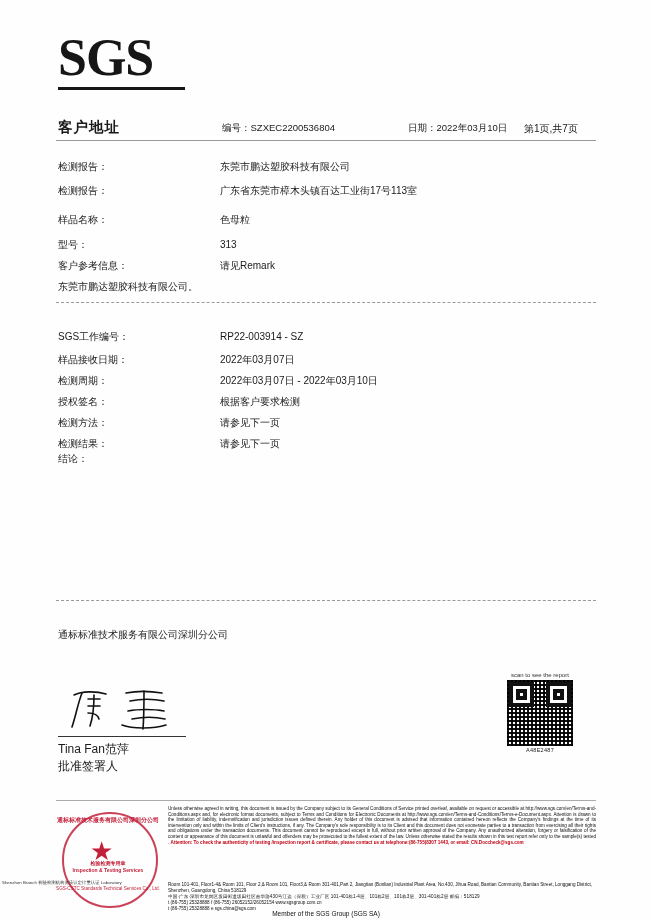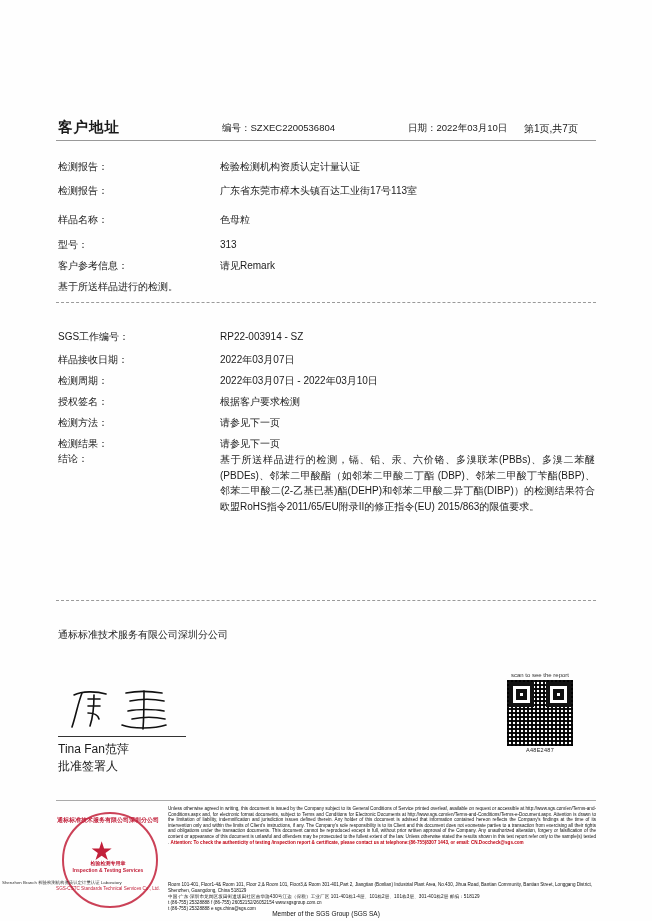--- a/index.html
+++ b/index.html
@@ -306,48 +306,52 @@
     font-size: 4.4px;
     line-height: 6px;
     color: #333;
   }
 </style>
 </head>
 <body>
 
 <div class="page">
 
+  <div class="logo-area">
+    <div class="sgs-logo">SGS</div>
+    <div class="logo-rule"></div>
+  </div>
 
   <div class="report-title">客户地址</div>
   <div class="hdr-no">编号：SZXEC2200536804</div>
   <div class="hdr-date">日期：2022年03月10日</div>
   <div class="hdr-page">第1页,共7页</div>
   <div class="hline l1"></div>
 
   <div class="field" style="left:58px; top:160px; width:540px;">
     <span class="lbl">检测报告：</span>
-    <span class="val">检验检测机构资质认定计量认证</span>
+    <span class="val">东莞市鹏达塑胶科技有限公司</span>
   </div>
   <div class="field" style="left:58px; top:184px; width:540px;">
     <span class="lbl">检测报告：</span>
     <span class="val">广东省东莞市樟木头镇百达工业街17号113室</span>
   </div>
   <div class="field" style="left:58px; top:213px; width:540px;">
     <span class="lbl">样品名称：</span>
     <span class="val">色母粒</span>
   </div>
   <div class="field" style="left:58px; top:238px; width:540px;">
     <span class="lbl">型号：</span>
     <span class="val">313</span>
   </div>
   <div class="field" style="left:58px; top:259px; width:540px;">
     <span class="lbl">客户参考信息：</span>
     <span class="val">请见Remark</span>
   </div>
-  <div class="note" style="top:280px;">基于所送样品进行的检测。</div>
+  <div class="note" style="top:280px;">东莞市鹏达塑胶科技有限公司。</div>
 
   <div class="dline d1"></div>
 
   <div class="field" style="left:58px; top:330px; width:540px;">
     <span class="lbl">SGS工作编号：</span>
     <span class="val">RP22-003914 - SZ</span>
   </div>
   <div class="field" style="left:58px; top:353px; width:540px;">
     <span class="lbl">样品接收日期：</span>
     <span class="val">2022年03月07日</span>
@@ -364,21 +368,20 @@
     <span class="lbl">检测方法：</span>
     <span class="val">请参见下一页</span>
   </div>
   <div class="field" style="left:58px; top:437px; width:540px;">
     <span class="lbl">检测结果：</span>
     <span class="val">请参见下一页</span>
   </div>
   <div class="field" style="left:58px; top:452px; width:150px;">
     <span class="lbl">结论：</span>
   </div>
-  <div class="concl-text">基于所送样品进行的检测，镉、铅、汞、六价铬、多溴联苯(PBBs)、多溴二苯醚(PBDEs)、邻苯二甲酸酯（如邻苯二甲酸二丁酯 (DBP)、邻苯二甲酸丁苄酯(BBP)、邻苯二甲酸二(2-乙基已基)酯(DEHP)和邻苯二甲酸二异丁酯(DIBP)）的检测结果符合欧盟RoHS指令2011/65/EU附录II的修正指令(EU) 2015/863的限值要求。</div>
 
   <div class="dline d2"></div>
 
   <div class="sign-company">
     <div>通标标准技术服务有限公司深圳分公司</div>
   </div>
 
   <svg class="sign-img" viewBox="0 0 110 48">
     <g fill="none" stroke="#111" stroke-width="1.6" stroke-linecap="round">
       <path d="M8 10 C16 6, 30 6, 40 9"></path>

